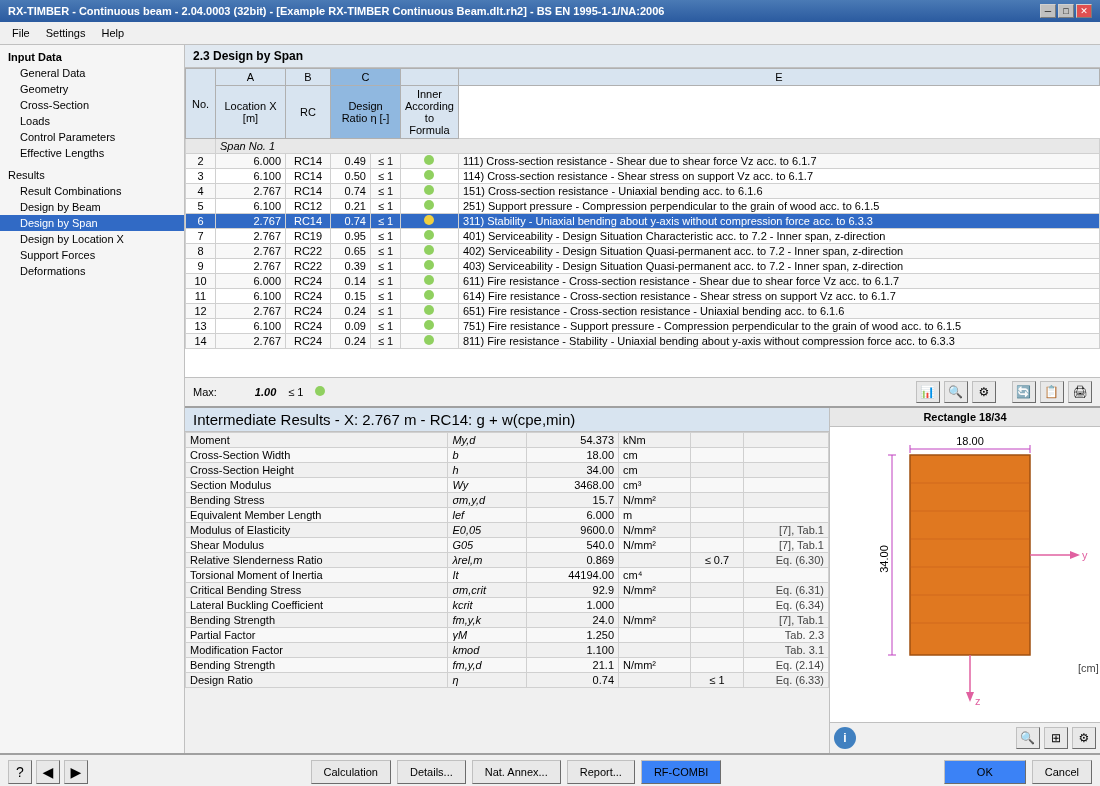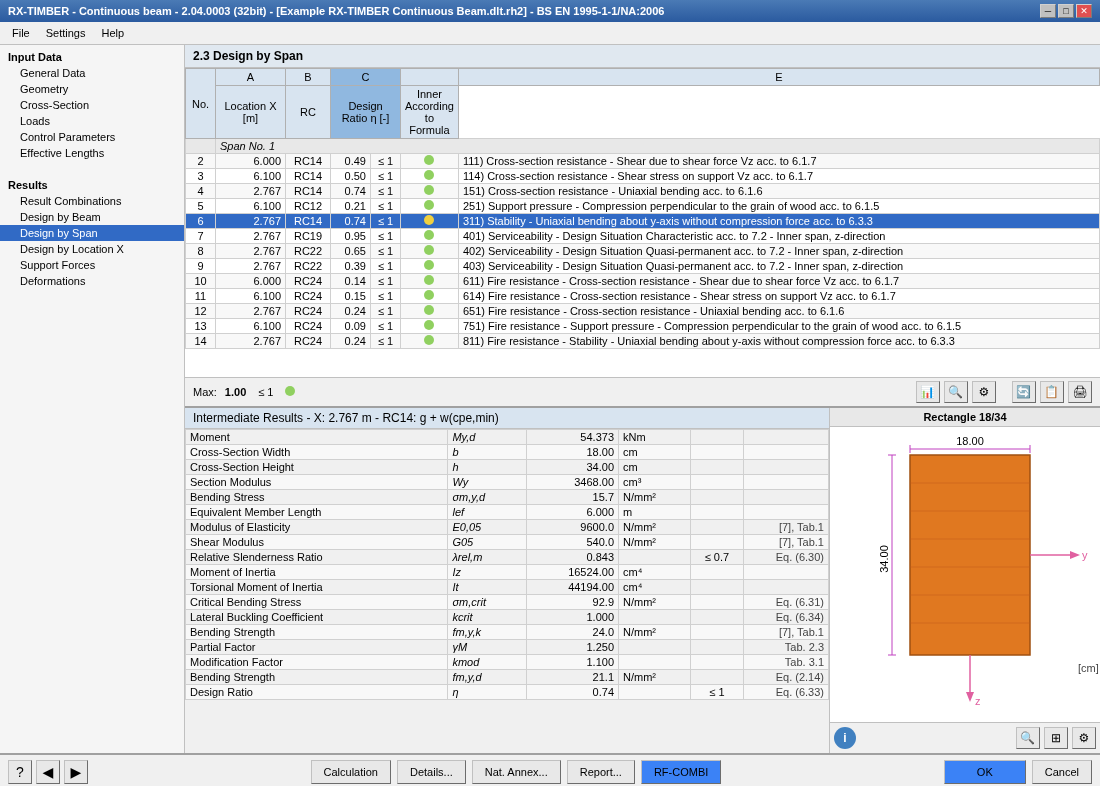--- a/index.html
+++ b/index.html
@@ -59,24 +59,24 @@
       padding: 2px 8px;
       color: #000;
     }
     .sidebar-item {
       padding: 2px 8px 2px 20px;
       cursor: pointer;
       color: #000;
     }
     .sidebar-item.active { background: #316ac5; color: white; }
     .sidebar-subsection {
-      font-weight: bold;
+      font-weight: normal;
       padding: 2px 8px 2px 8px;
       color: #000;
-      margin-top: 16px;
+      margin-top: 6px;
     }
 
     
     .content-area {
       flex: 1;
       display: flex;
       flex-direction: column;
       overflow: hidden;
     }
 
@@ -159,21 +159,21 @@
       flex: 1;
       display: flex;
       flex-direction: column;
       overflow: hidden;
       border-right: 1px solid #c0c0c0;
     }
 
     .intermediate-title {
       background: #d8e4f0;
       padding: 3px 8px;
-      font-size: 12px;
+      font-size: 15px;
       border-bottom: 1px solid #c0c0c0;
     }
 
     .results-table-container {
       flex: 1;
       overflow: auto;
     }
 
     table.results-table {
       border-collapse: collapse;
@@ -455,21 +455,21 @@
         <td class="center">≤ 1</td>
         <td class="center"><span class="dot-green"></span></td>
         <td>811) Fire resistance - Stability - Uniaxial bending about y-axis without compression force acc. to 6.3.3</td>
       </tr>
             </tbody>
         </table>
       </div>
 
       <div class="max-row">
         <span>Max:</span>
-        <span style="font-weight:bold; ">1.00</span>
+        <span style="font-weight:bold; margin-left: 30px; font-style: italic;">1.00</span>
         <span style="margin-left:4px;">≤ 1</span>
         <span style="margin-left:4px;"><span class="dot-green"></span></span>
         <div class="max-row-icons">
           <div class="icon-btn" title="Chart">📊</div>
           <div class="icon-btn" title="Filter">🔍</div>
           <div class="icon-btn" title="Settings">⚙</div>
           <div style="width:8px;"></div>
           <div class="icon-btn" title="Refresh">🔄</div>
           <div class="icon-btn" title="Export">📋</div>
           <div class="icon-btn" title="Print">🖨</div>
@@ -545,32 +545,24 @@
       <td class="label">Shear Modulus</td>
       <td class="symbol"><i>G05</i></td>
       <td class="value">540.0</td>
       <td class="unit">N/mm²</td>
       <td class="cond"></td>
       <td class="ref">[7], Tab.1</td>
     </tr>
                 <tr>
       <td class="label">Relative Slenderness Ratio</td>
       <td class="symbol"><i>λrel,m</i></td>
-      <td class="value">0.843</td>
+      <td class="value">0.869</td>
       <td class="unit"></td>
       <td class="cond">≤ 0.7</td>
       <td class="ref">Eq. (6.30)</td>
-    </tr>
-                <tr>
-      <td class="label">Moment of Inertia</td>
-      <td class="symbol"><i>Iz</i></td>
-      <td class="value">16524.00</td>
-      <td class="unit">cm⁴</td>
-      <td class="cond"></td>
-      <td class="ref"></td>
     </tr>
                 <tr>
       <td class="label">Torsional Moment of Inertia</td>
       <td class="symbol"><i>It</i></td>
       <td class="value">44194.00</td>
       <td class="unit">cm⁴</td>
       <td class="cond"></td>
       <td class="ref"></td>
     </tr>
                 <tr>

